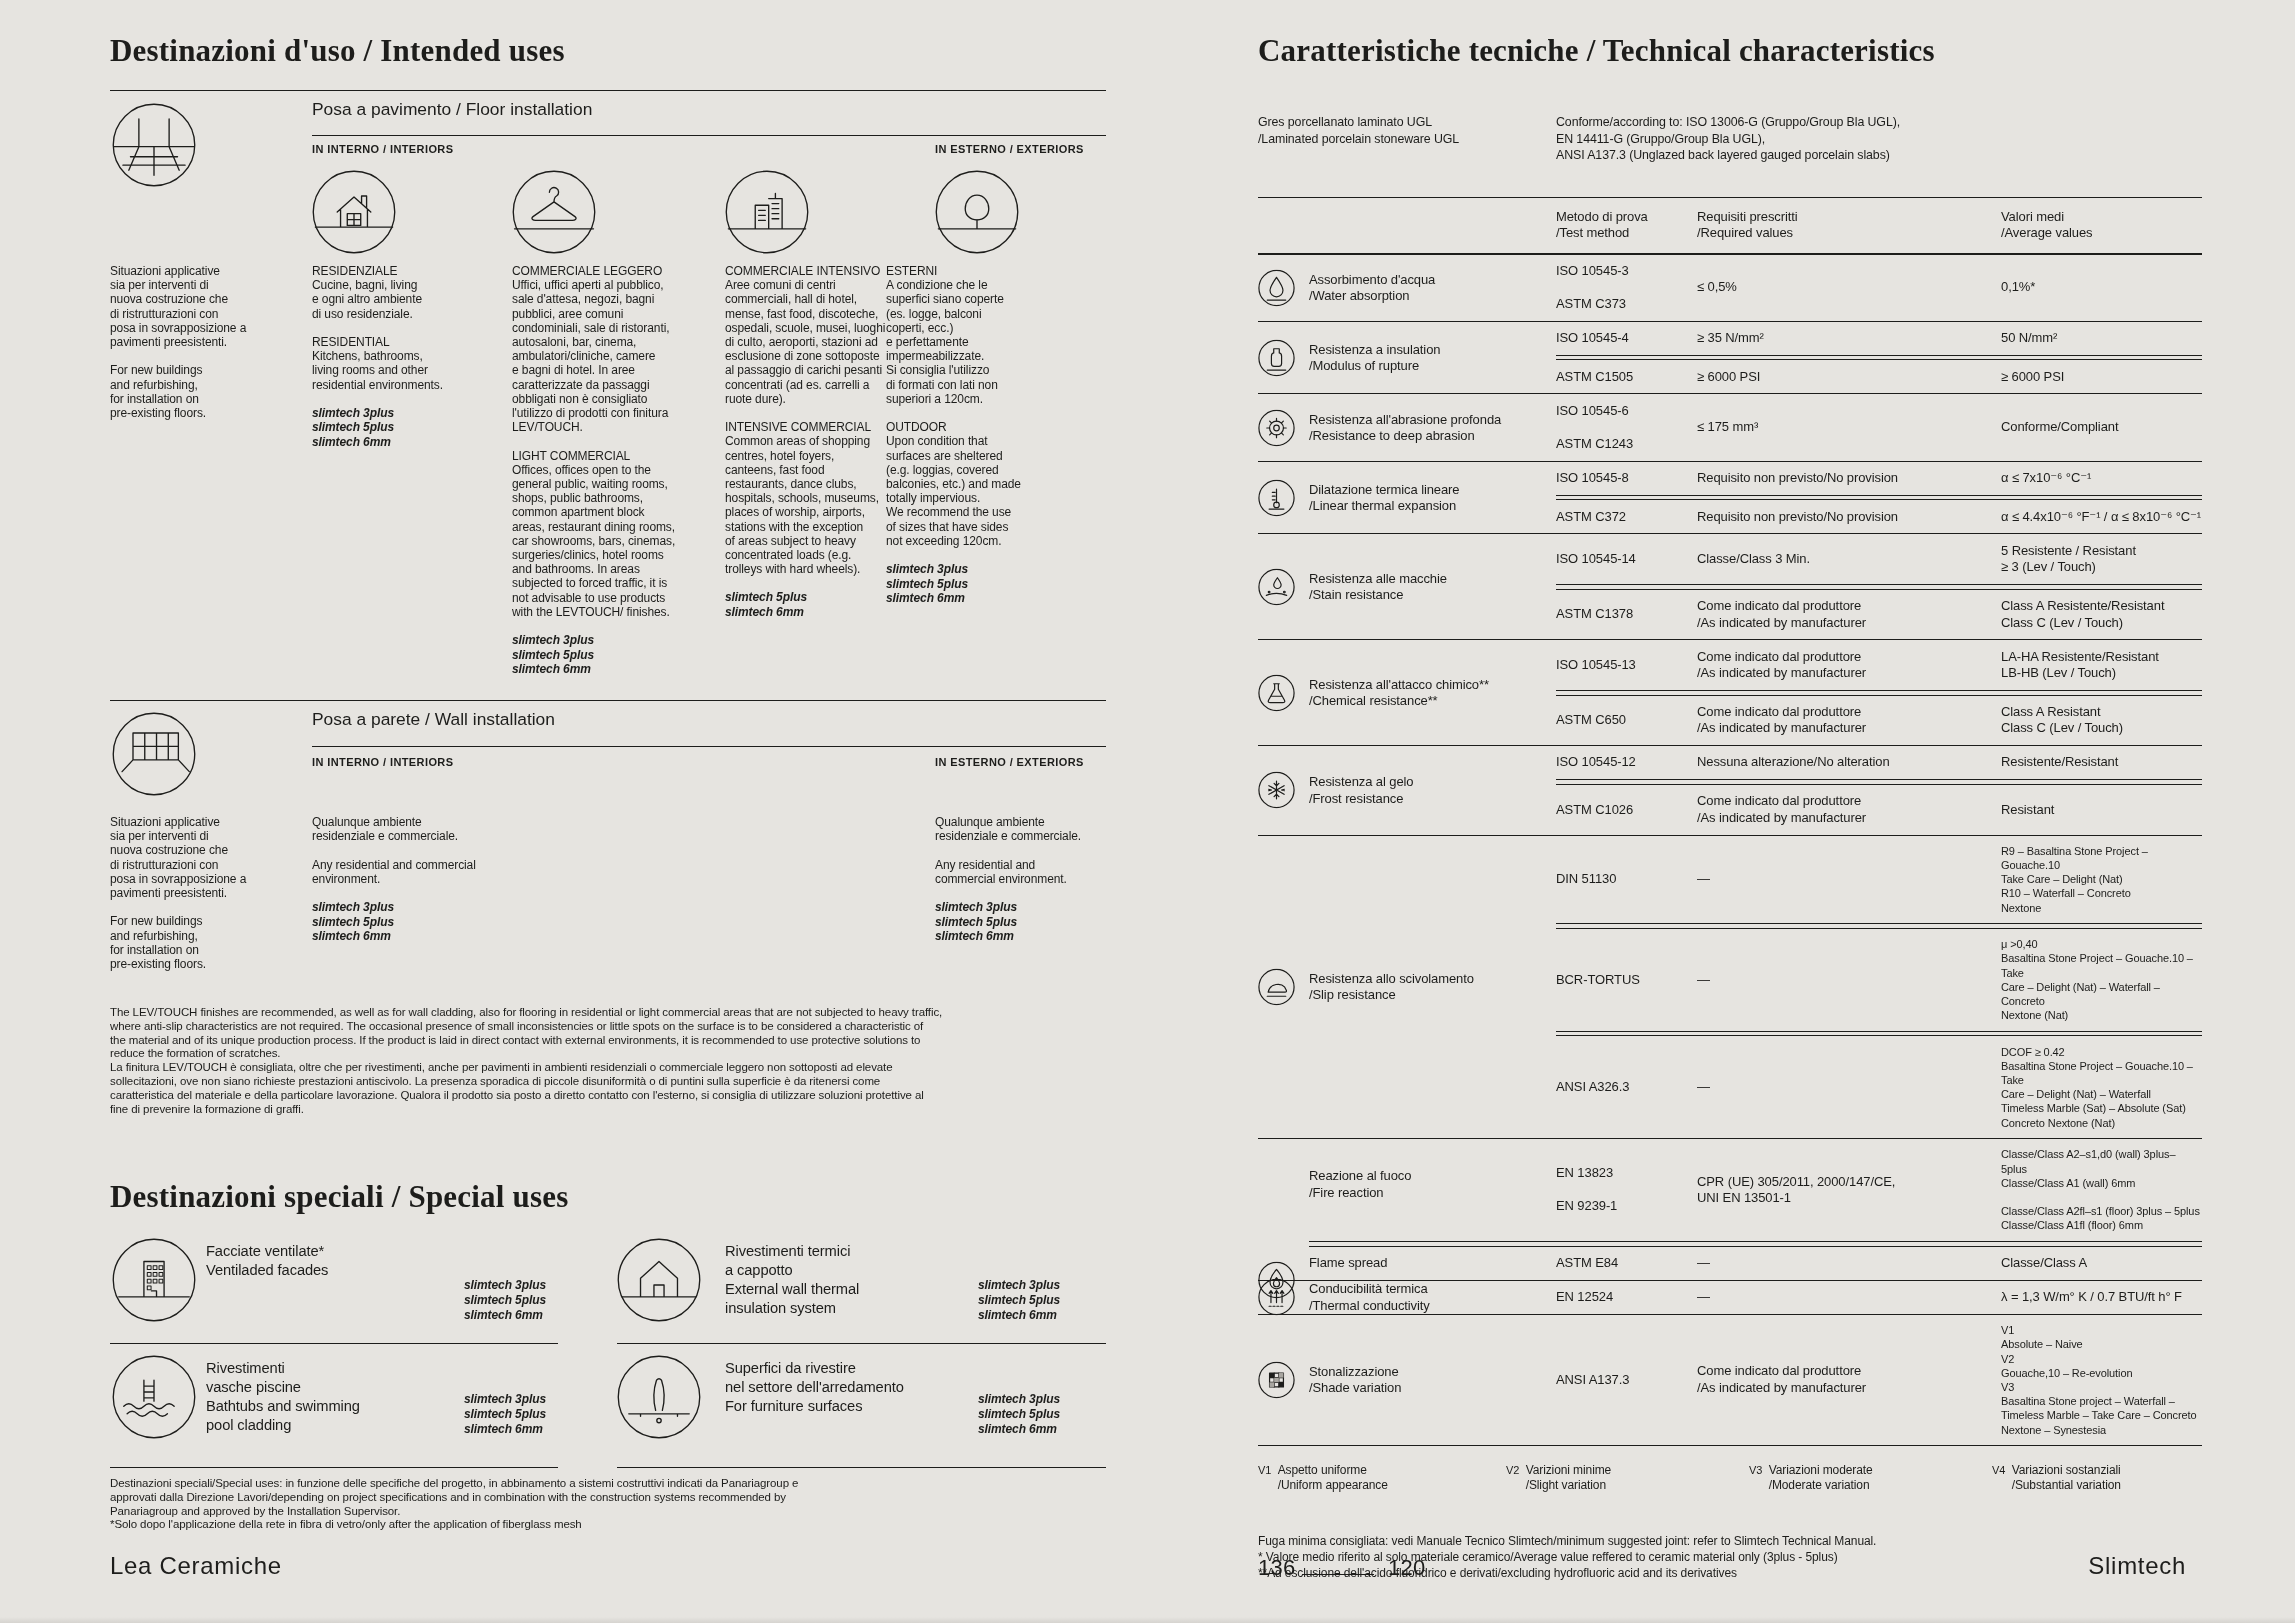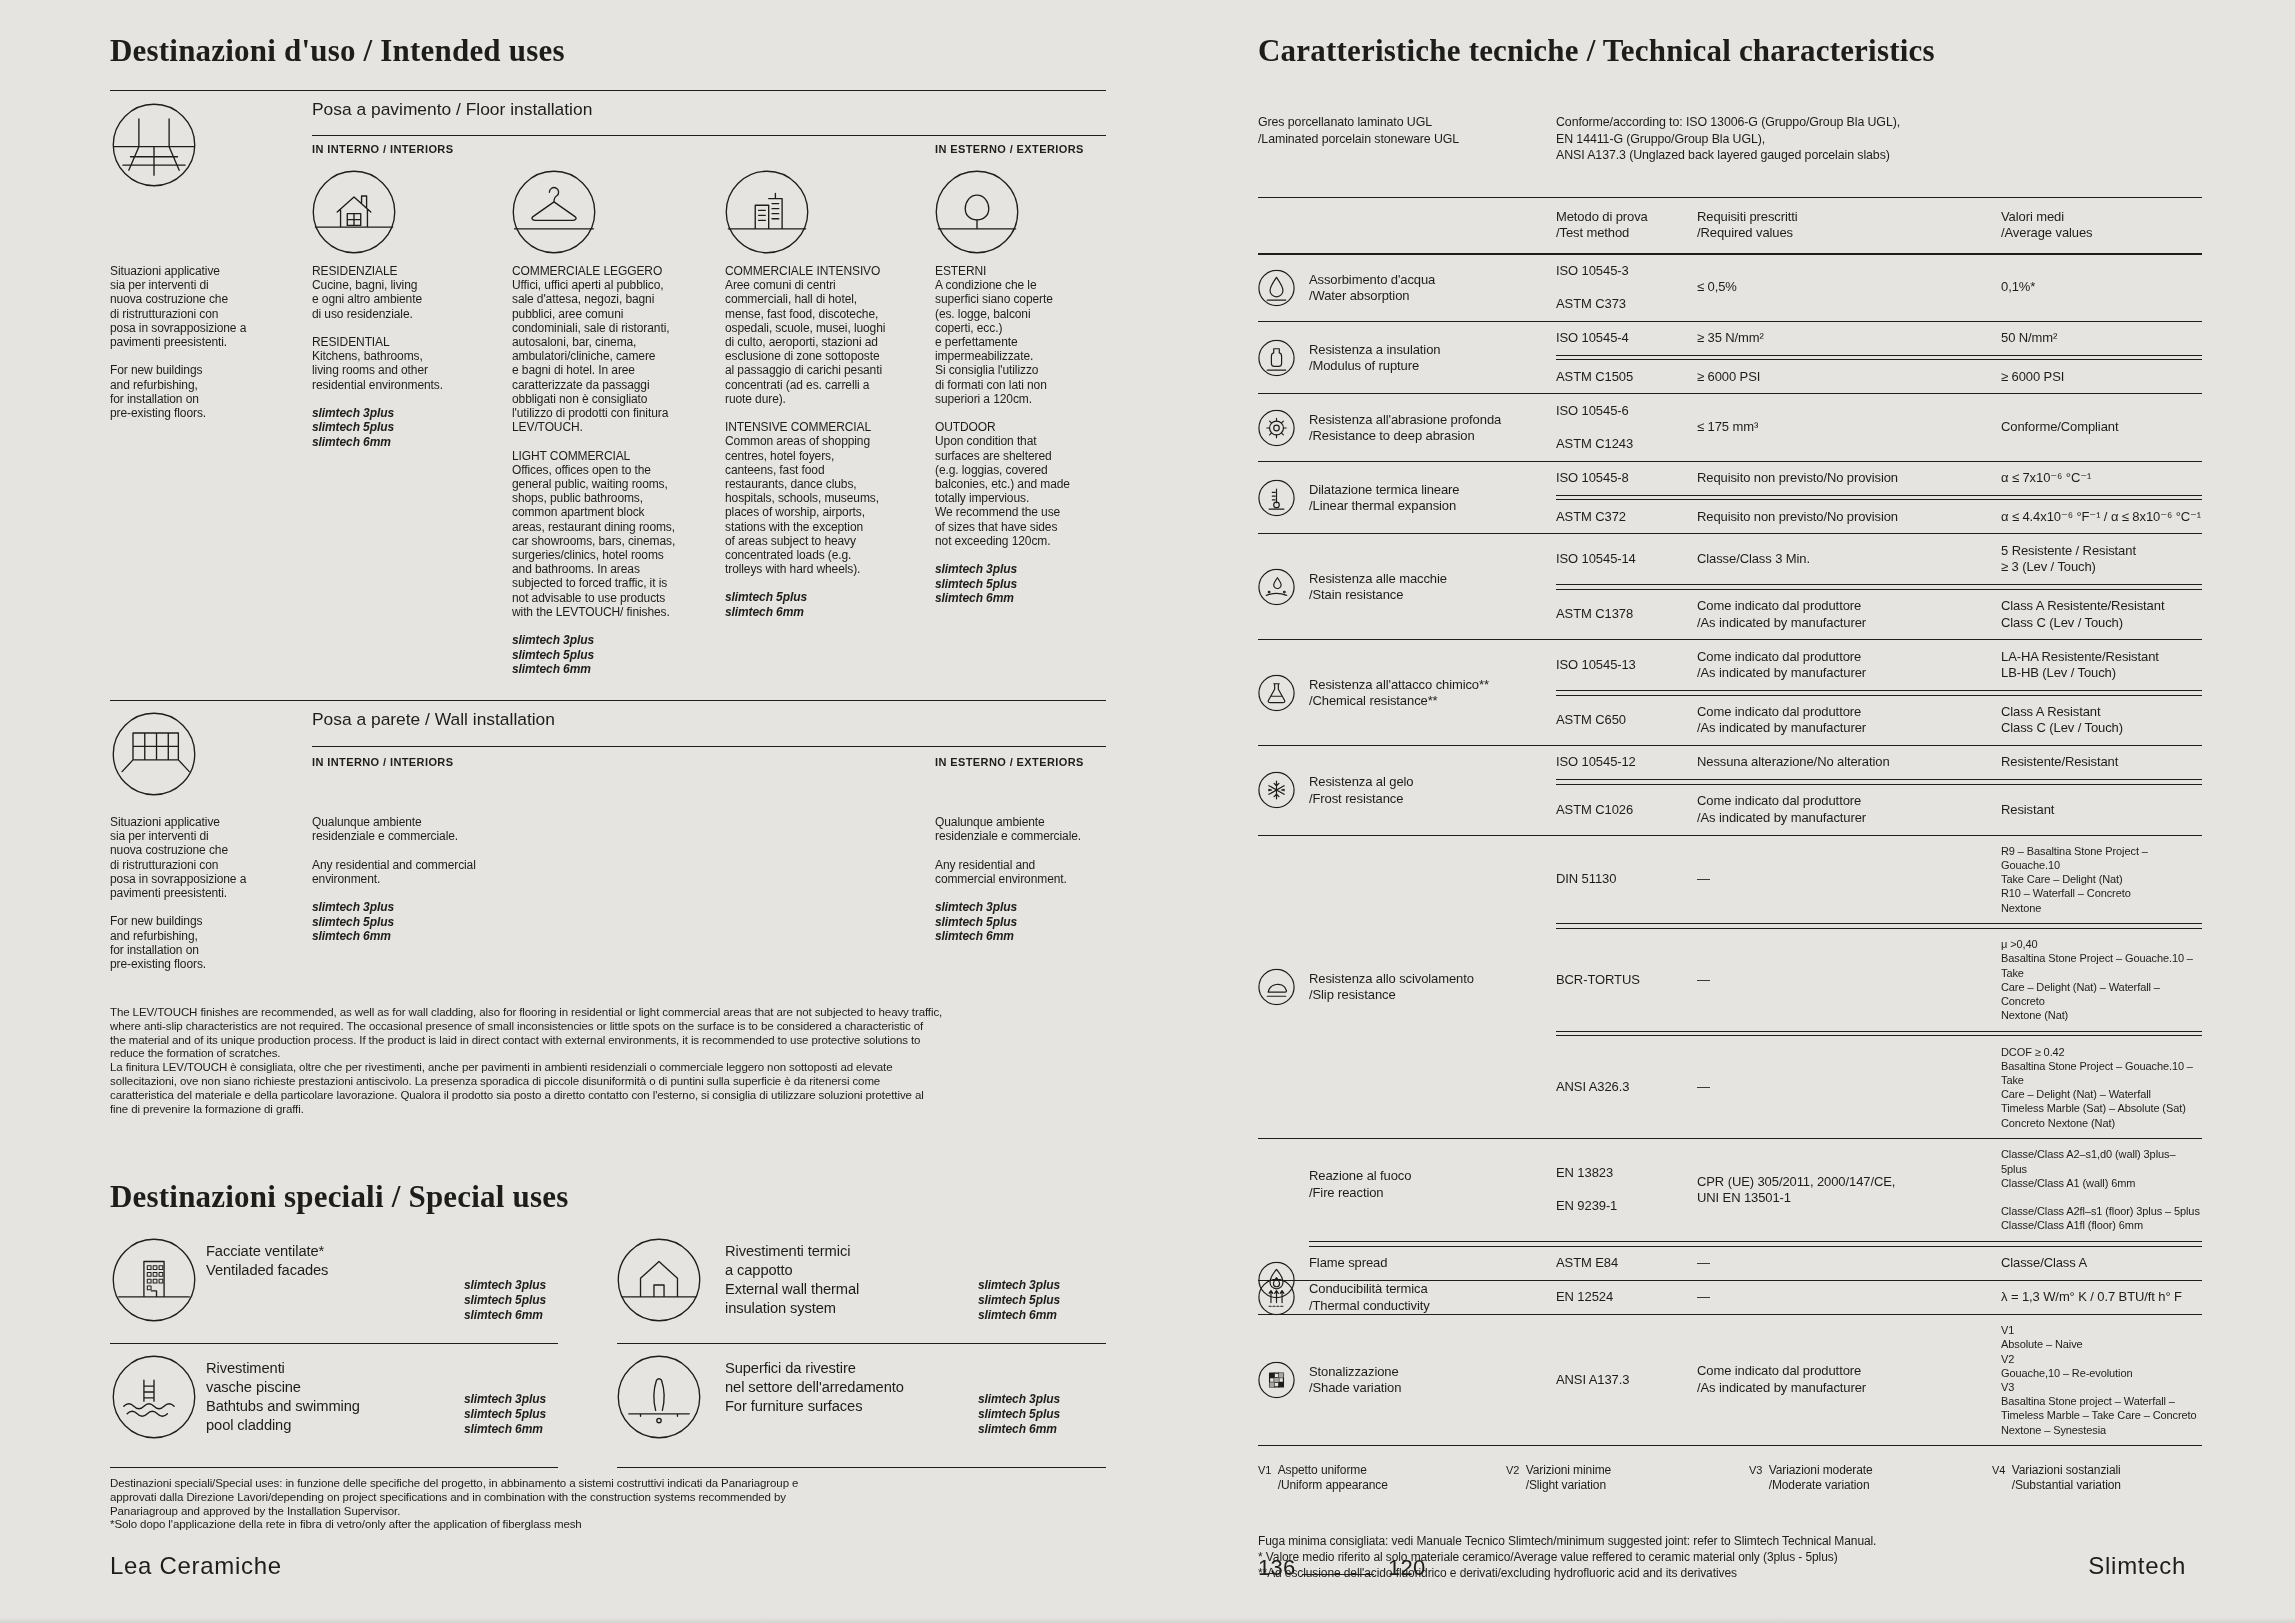--- a/index.html
+++ b/index.html
@@ -174,21 +174,21 @@
 restaurants, dance clubs,
 hospitals, schools, museums,
 places of worship, airports,
 stations with the exception
 of areas subject to heavy
 concentrated loads (e.g.
 trolleys with hard wheels).</div>
     <div class="products">slimtech 5plus
 slimtech 6mm</div>
   </div>
-  <div class="abs" style="left:935px;top:264px;width:179px;">
+  <div class="abs" style="left:886px;top:264px;width:179px;">
     <div class="coltext">ESTERNI
 A condizione che le
 superfici siano coperte
 (es. logge, balconi
 coperti, ecc.)
 e perfettamente
 impermeabilizzate.
 Si consiglia l'utilizzo
 di formati con lati non
 superiori a 120cm.

